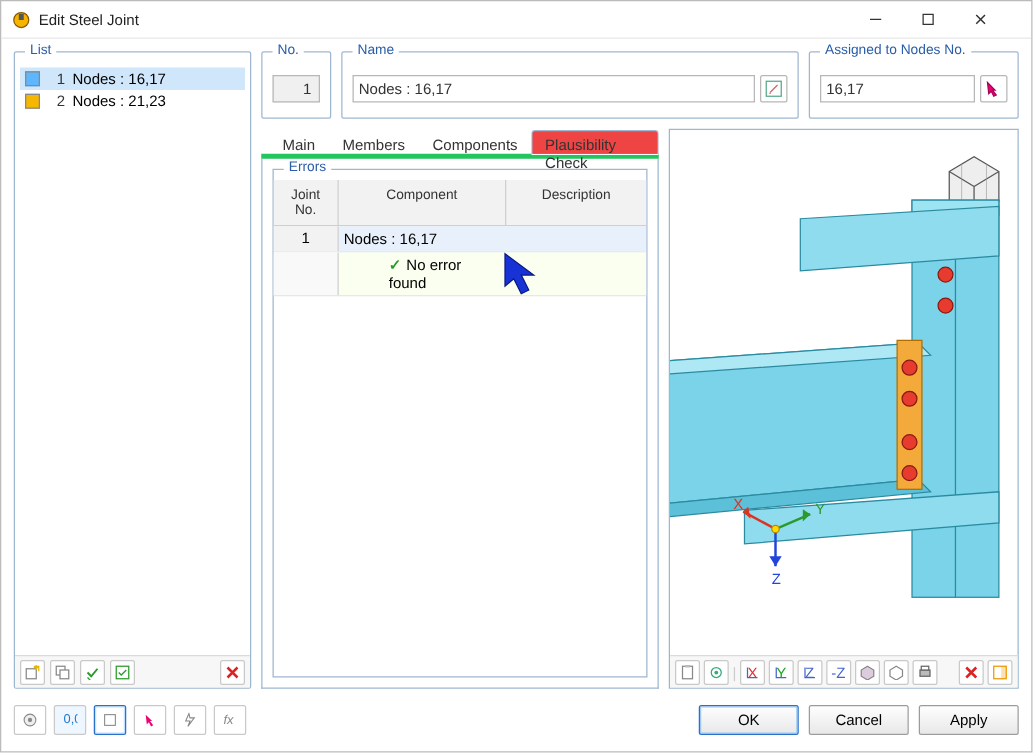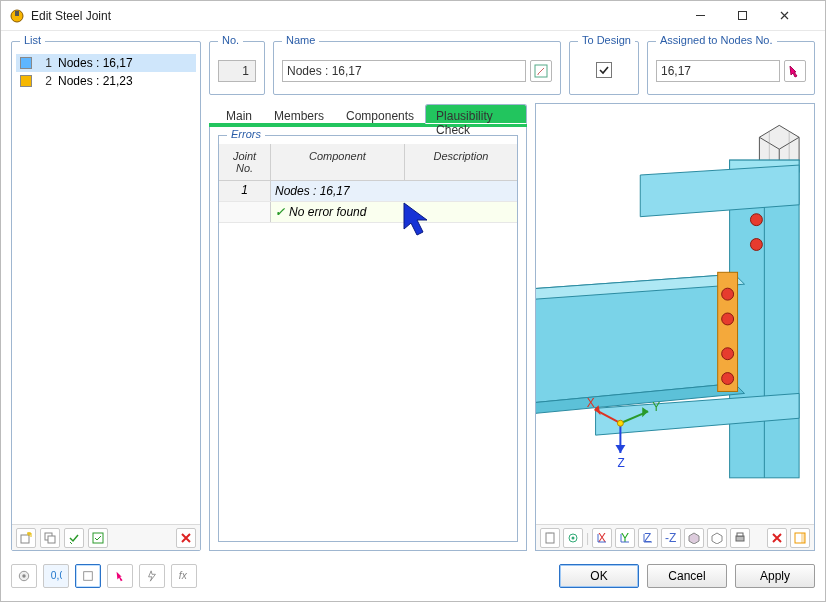--- a/index.html
+++ b/index.html
@@ -46,34 +46,34 @@
   .name-box .txtbox{ flex:1; }
   .iconbtn { width:22px; height:22px; border:1px solid #b7b7b7; background:#fff; display:flex; align-items:center; justify-content:center; cursor:pointer; border-radius:2px;}
   .checkbox { width:16px; height:16px; border:1px solid #777; background:#fff; display:flex; align-items:center; justify-content:center; margin:2px auto;}
   .checkbox svg { width:12px; height:12px; }
 
   
   .tabs-area { flex:1; display:flex; gap:8px;}
   .tabs-col { flex:1; display:flex; flex-direction:column;}
   .tabstrip { display:flex; border-bottom:4px solid #22c55e; height:24px; padding-left:6px;}
   .tab { padding:4px 10px 3px; color:#333; border:1px solid transparent; border-bottom:none; cursor:pointer; position:relative; top:1px;}
-  .tab.active { background:#22c55e; border:1px solid #9fb6d0; border-bottom:1px solid #fff; border-radius:3px 3px 0 0;}
-  .tab-body { flex:1; border:1px solid #9fb6d0; border-top:none; position:relative; padding:8px;font-style:italic; }
+  .tab.active { background:#ef4444; border:1px solid #9fb6d0; border-bottom:1px solid #fff; border-radius:3px 3px 0 0;}
+  .tab-body { flex:1; border:1px solid #9fb6d0; border-top:none; position:relative; padding:8px; }
 
   .errors-panel { border:1px solid #9fb6d0; height:100%; position:relative;}
   .grid-head { display:flex; background:#f2f2f2; border-bottom:1px solid #cfcfcf;}
   .grid-head .cell { border-right:1px solid #cfcfcf; padding:6px 4px; text-align:center; color:#333; font-size:11px;}
   .cell.jno{ width:52px; line-height:1.1;}
   .cell.comp{ flex:1.2; }
   .cell.desc{ flex:1; border-right:none;}
   .grid-row { display:flex; border-bottom:1px solid #e7e7e7;}
   .grid-row .cell{ padding:3px 4px; }
   .grid-row.h1 { background:#e8f1fb;}
   .grid-row.h1 .cell.jno{ background:#f2f2f2; text-align:center; border-right:1px solid #cfcfcf;}
-  .grid-row.h2 { background:#faffef;}
+  .grid-row.h2 { background:#faffef;gap:36px;}
   .grid-row.h2 .cell.jno{ background:#f9f9f9; border-right:1px solid #cfcfcf;}
   .chk { color:#2a9a2a; margin-right:4px; font-weight:bold;}
 
   
   .preview { width:280px; border:1px solid #9fb6d0; position:relative; display:flex; flex-direction:column; background:#fff;}
   .preview-canvas { flex:1; position:relative; overflow:hidden;}
   .preview-toolbar { height:26px; background:#f7f7f7; border-top:1px solid #dadada; display:flex; align-items:center; padding:0 4px; gap:3px;}
 
   
   .dlg-bottom { position:absolute; bottom:10px; left:10px; right:10px; height:30px; display:flex; align-items:center;}
@@ -184,28 +184,20 @@
               </div>
             <div class="iconbtn">
                 <svg width="14" height="14" viewBox="0 0 14 14">
                   <rect x="1" y="1" width="12" height="12" fill="none" stroke="#5a8"></rect>
                   <path d="M4 10 L10 4" stroke="#c66"></path>
                   <path d="M3 11 L4 10 L5 11 Z" fill="#c66"></path>
                 </svg>
               </div>
           </div>
         </div>
-        <div class="panel field-panel todesign-panel">
-          <span class="panel-label">To Design</span>
-          <div class="checkbox">
-            <svg viewBox="0 0 12 12">
-                <path d="M2 6 L5 9 L10 3" stroke="#222" fill="none" stroke-width="1.6"></path>
-              </svg>
-          </div>
-        </div>
         <div class="panel field-panel assigned-panel">
           <span class="panel-label">Assigned to Nodes No.</span>
           <div class="name-box">
             <div class="txtbox">
                 <span>16,17</span>
               </div>
             <div class="iconbtn">
                 <svg width="14" height="14" viewBox="0 0 14 14">
                   <path d="M2 2 L8 8 L6 8 L9 12 L7 13 L5 9 L3 11 Z" fill="#e07" stroke="#a05"></path>
                 </svg>

